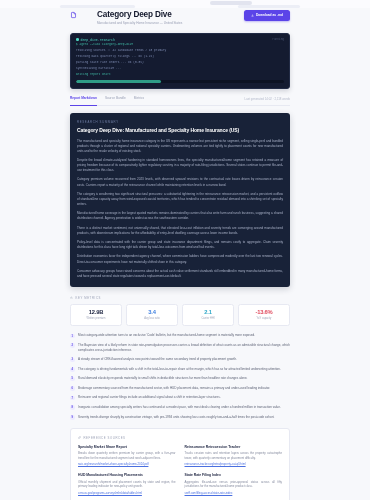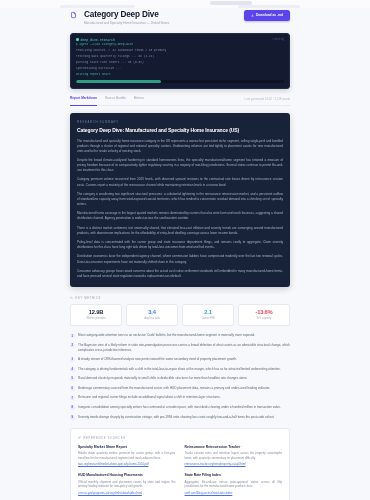--- a/index.html
+++ b/index.html
@@ -29,21 +29,21 @@
     width: 62px; height: 3px; border-radius: 2px; background: #eceef6;
   }
 
   
   .col {
     position: absolute; left: 70px; top: 10px; width: 220px;
   }
 
   
   .pg-head { display: flex; align-items: flex-start; justify-content: space-between; }
-  .pg-head-left { display: flex; gap: 7px; align-items: flex-start; }
+  .pg-head-left { display: flex; gap: 20px; align-items: flex-start; }
   .doc-icon { width: 7px; height: 8px; margin-top: 1px; flex: none; }
   .pg-title {
     font-size: 8.2px; font-weight: bold; color: #12172b; letter-spacing: -0.15px;
     line-height: 9px; white-space: nowrap;
   }
   .pg-sub {
     font-size: 3.1px; color: #9aa0b5; line-height: 5px; margin-top: 1.5px;
     white-space: nowrap;
   }
   .hdr-btn {

